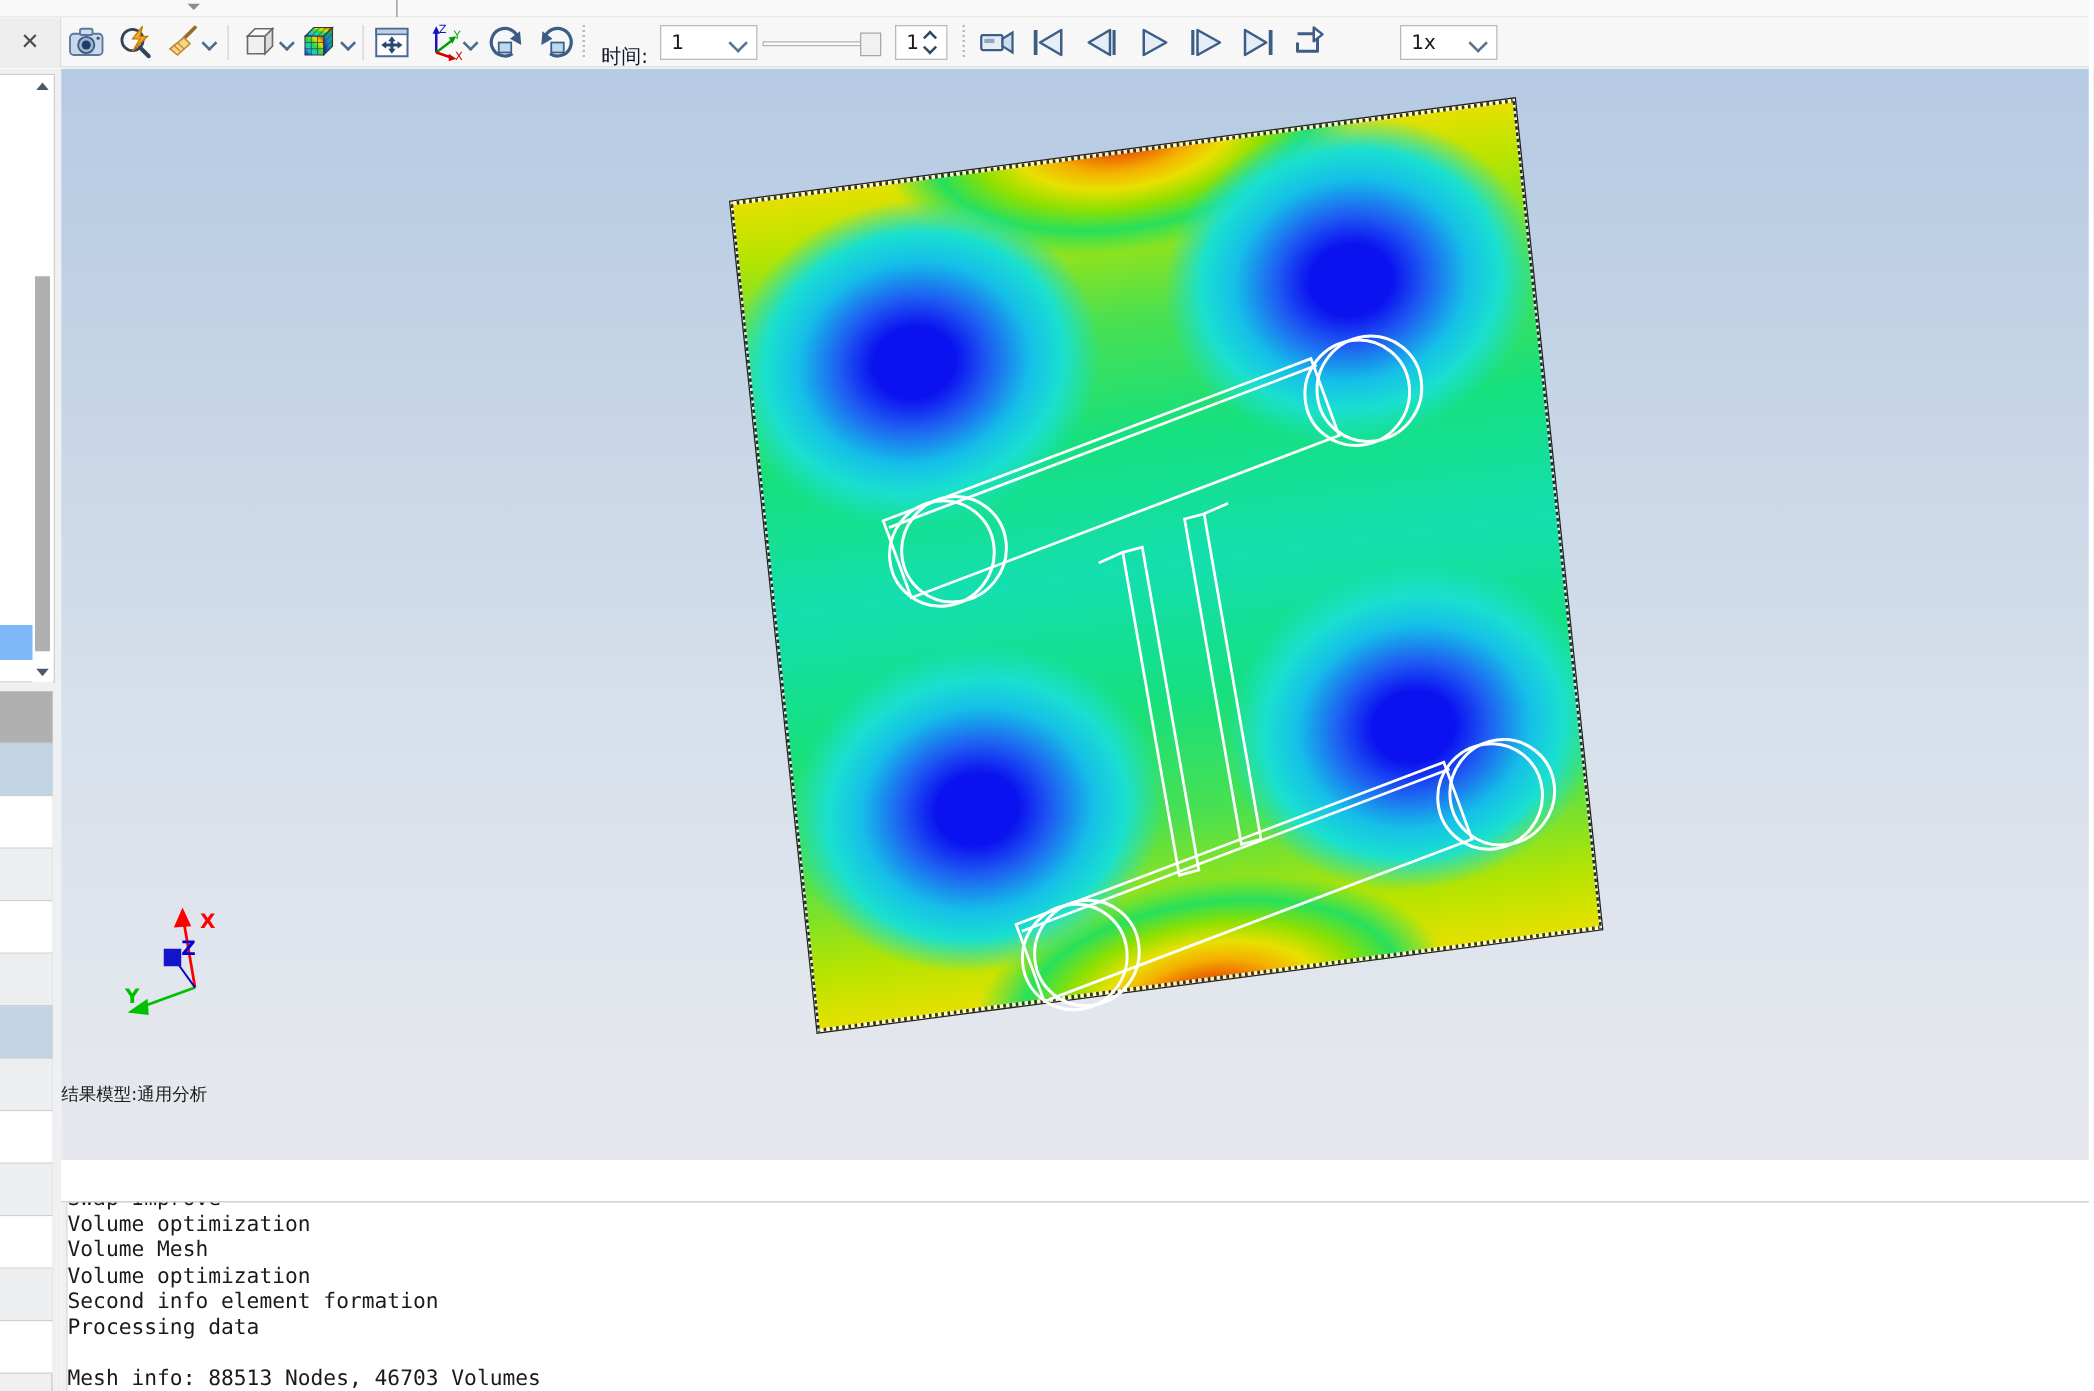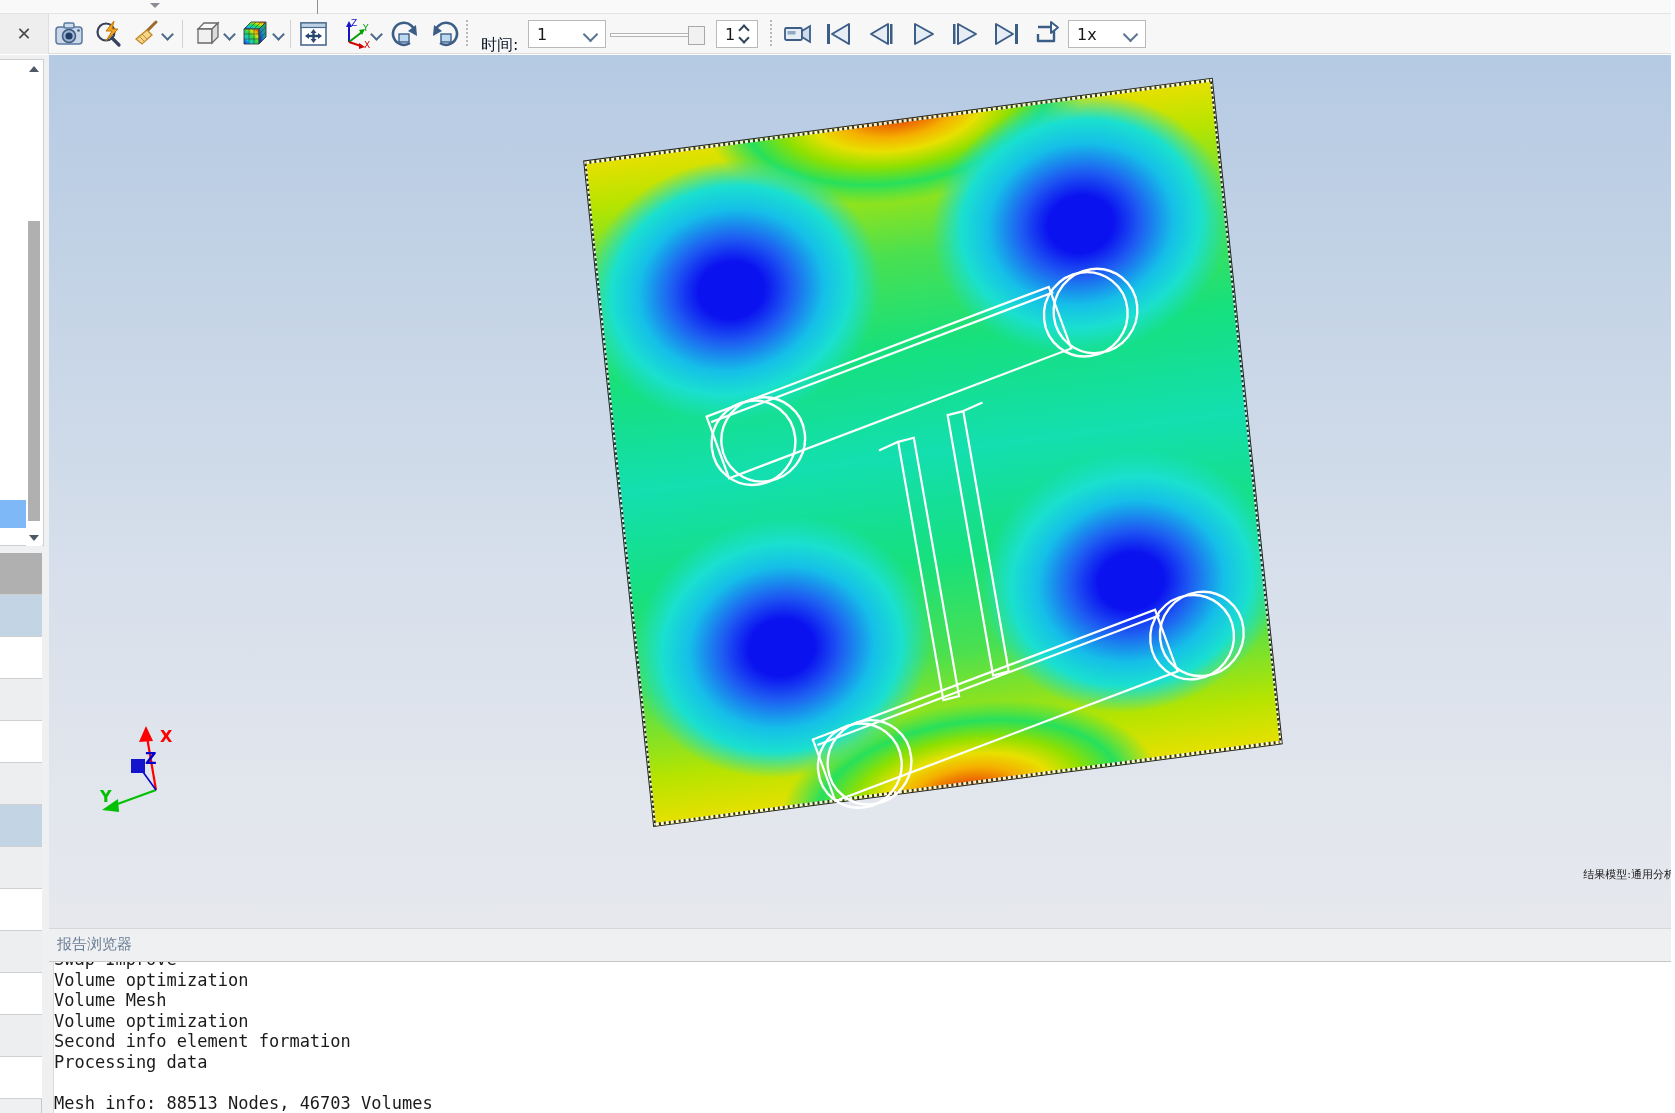--- a/index.html
+++ b/index.html
@@ -317,22 +317,22 @@
     background-image: linear-gradient(0deg, #2a2a2a 50%, rgba(255,255,255,0.8) 50%);
     background-size: 2px 5px;
   }
   .plate .edge-l { left: 0; }
   .plate .edge-r { right: 0; }
 
   .view-caption {
     position: absolute;
     left: 0; top: 812px;
     width: 1626px;
-    text-align: right;
-    font-size: 11px;
+    text-align: left;
+    font-size: 14px;
     color: #1a1a1a;
     font-family: "DejaVu Sans", sans-serif;
   }
 
   
   .triad {
     position: absolute;
     left: 45px; top: 660px;
     width: 110px; height: 110px;
   }
@@ -597,21 +597,21 @@
       </svg>
     </div>
 
     <div class="tb-btn" style="left:1030px;">
       <svg width="34" height="32" viewBox="0 0 34 32">
         <path d="M8 9 L24 9 L24 23 L8 23 L8 16" fill="none" stroke="#3c5e86" stroke-width="2.4" stroke-linejoin="round"></path>
         <polygon points="21,4 28,9.5 21,15" fill="#ffffff" stroke="#3c5e86" stroke-width="2" stroke-linejoin="round"></polygon>
       </svg>
     </div>
 
-    <div class="tb-combo" style="left:1068px; top:6px; width:78px; height:28px;">
+    <div class="tb-combo" style="left:1120px; top:6px; width:78px; height:28px;">
       <span class="val">1x</span>
       <span class="arw"></span>
     </div>
   </div>
 
   <div class="leftpanel">
     <div class="lp-tree">
       <div class="lp-tree-sb">
         <div class="lp-sb-up"></div>
         <div class="lp-sb-thumb"></div>
@@ -686,23 +686,20 @@
         <rect x="37" y="44" width="14" height="14" fill="#1414cc"></rect>
       </svg>
       <span class="triad-label" style="left:66px; top:12px; color:#ff0000;">X</span>
       <span class="triad-label" style="left:6px; top:72px; color:#00c000;">Y</span>
       <span class="triad-label" style="left:51px; top:34px; color:#0000cc;">Z</span>
     </div>
 
     <div class="view-caption">结果模型:通用分析</div>
   </div>
 
-  <div class="reportbar">
-    <span class="report-tab">报告浏览器</span>
-  </div>
 
   <div class="console">
     <div class="console-gutter"></div>
     <div class="console-inner">
       <div class="console-line">Swap Improve</div>
       <div class="console-line">Volume optimization</div>
       <div class="console-line">Volume Mesh</div>
       <div class="console-line">Volume optimization</div>
       <div class="console-line">Second info element formation</div>
       <div class="console-line">Processing data</div>

